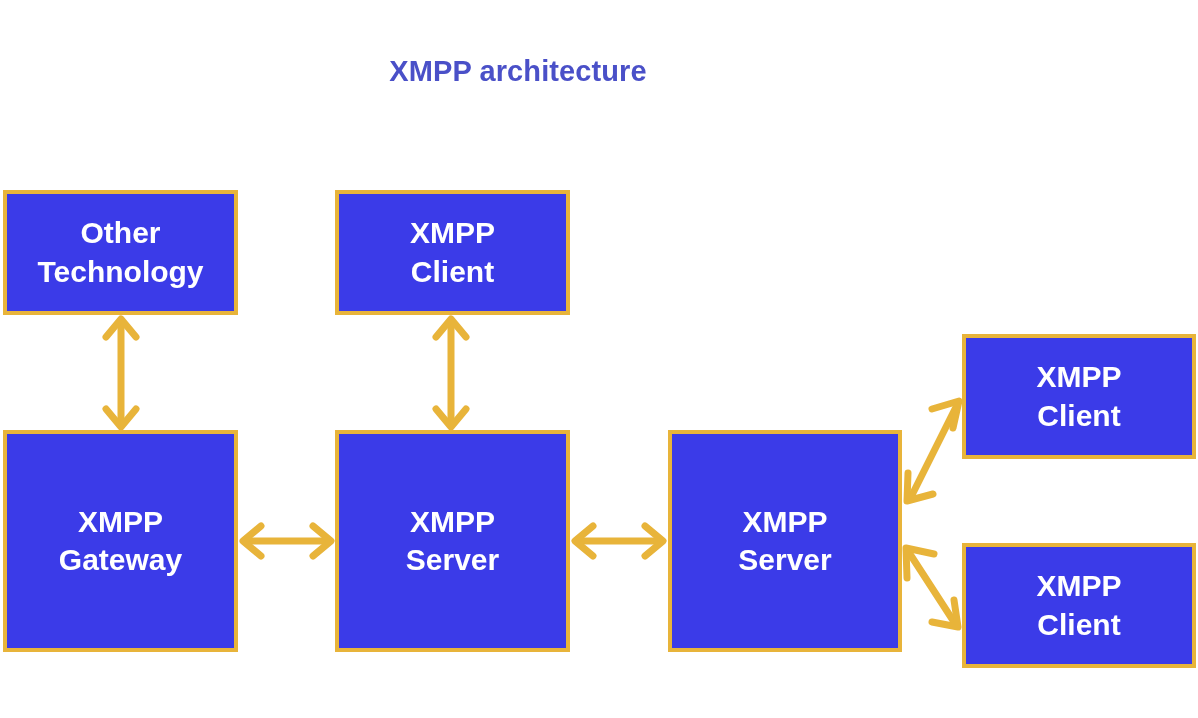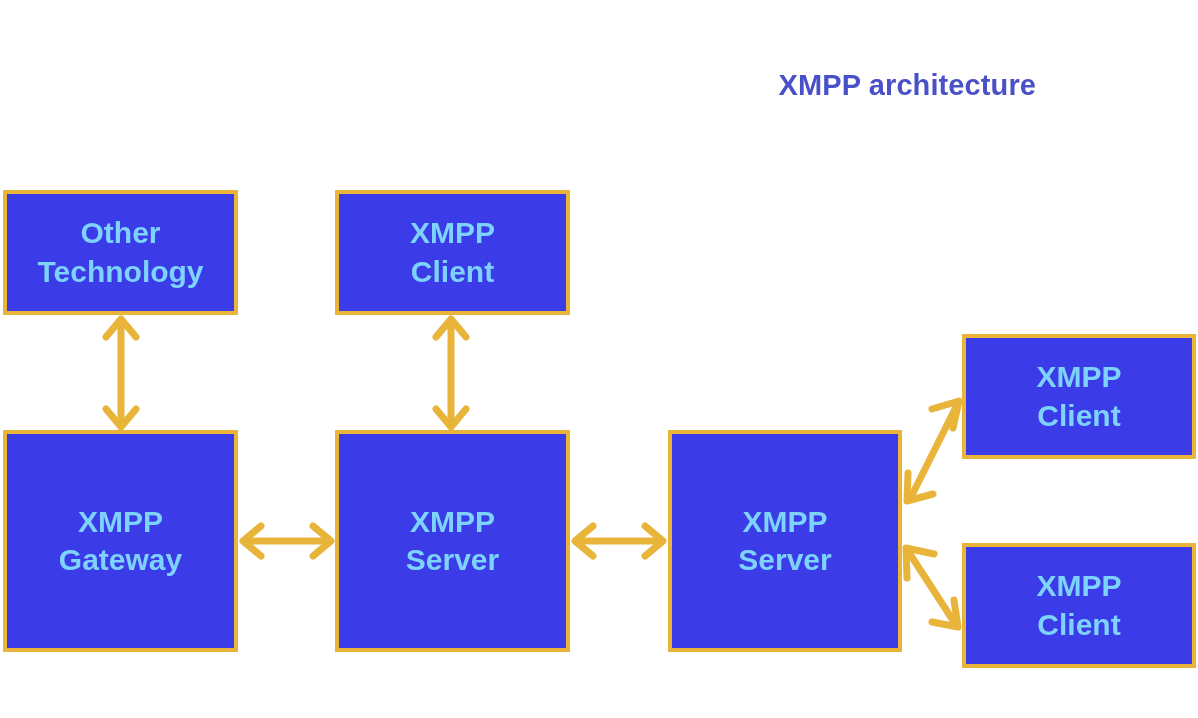--- a/index.html
+++ b/index.html
@@ -14,41 +14,41 @@
   #canvas {
     position: relative;
     width: 1198px;
     height: 718px;
     background: #ffffff;
     overflow: hidden;
   }
   .diagram-title {
     position: absolute;
     left: 0;
-    top: 68px;
+    top: 54px;
     width: 1036px;
-    text-align: right;
+    text-align: center;
     font-size: 29px;
     font-weight: bold;
     color: #4a50c8;
     letter-spacing: 0.1px;
     line-height: 1.2;
   }
   .node {
     position: absolute;
     box-sizing: border-box;
     background: #3b3be8;
     border: 4px solid #e8b43a;
     display: flex;
     align-items: center;
     justify-content: center;
     text-align: center;
   }
   .node .node-label {
-    color: #7dd3fc;
+    color: #ffffff;
     font-size: 30px;
     font-weight: bold;
     line-height: 1.28;
     white-space: pre-line;
     padding: 0 6px;
   }
   
   #node-other-technology { left: 3px;   top: 190px; width: 235px; height: 125px; }
   #node-client-top       { left: 335px; top: 190px; width: 235px; height: 125px; }
   #node-gateway          { left: 3px;   top: 430px; width: 235px; height: 222px; }

